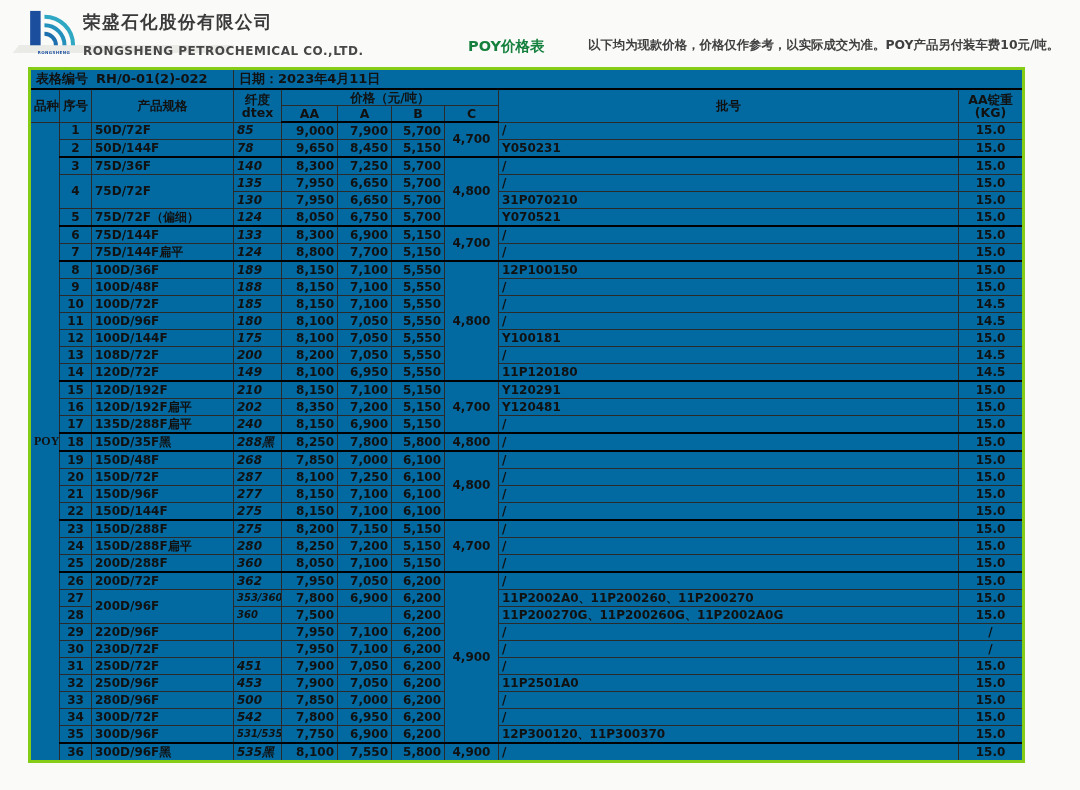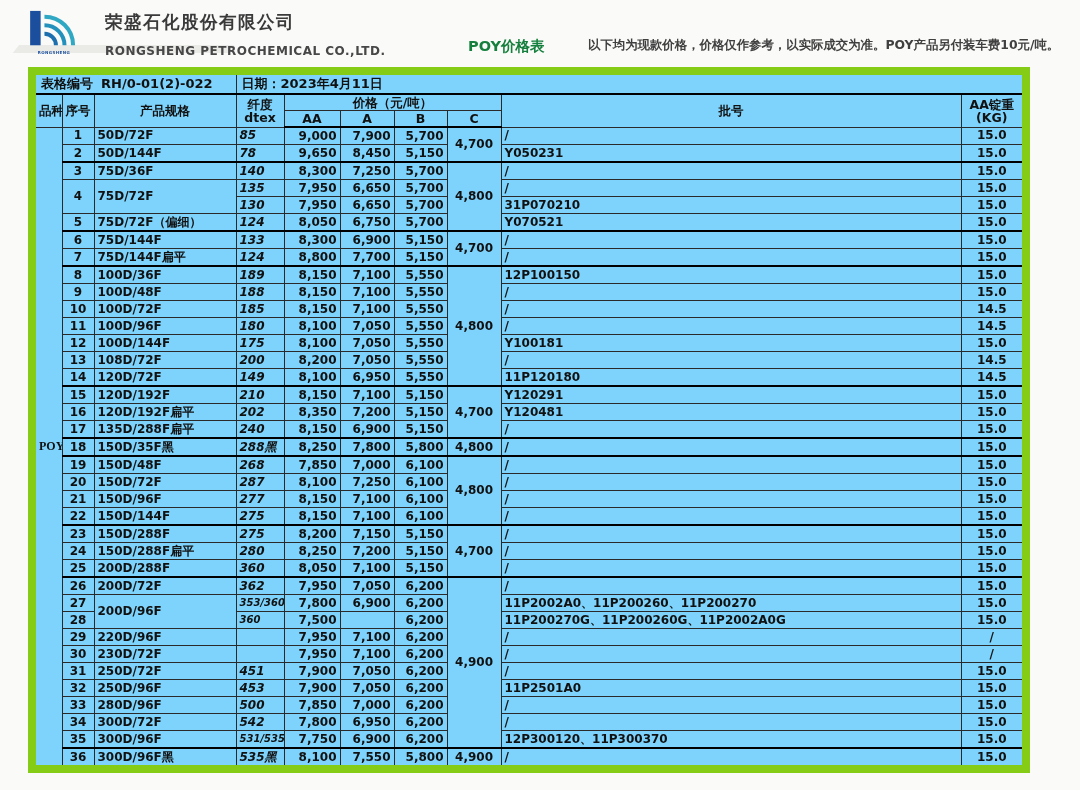--- a/index.html
+++ b/index.html
@@ -4,32 +4,32 @@
 <style>
   html,body{margin:0;padding:0;}
   body{
     width:1080px;height:790px;position:relative;overflow:hidden;
     background:#fafaf8;color:#111;
     font-family:"DejaVu Sans","Liberation Sans",sans-serif;
   }
   
   .swoosh{position:absolute;left:16px;top:45px;width:215px;height:8px;
     background:#eaeae7;transform:skewX(-38deg);}
-  .logo{position:absolute;left:30px;top:9px;display:flex;align-items:flex-start;gap:27px;}
+  .logo{position:absolute;left:30px;top:9px;display:flex;align-items:flex-start;gap:5px;}
   .logo-mark-wrap{display:flex;flex-direction:column;align-items:center;}
   .logo-mini{font-size:4px;font-weight:700;color:#1b4f9e;letter-spacing:.4px;line-height:1;}
   .logo-cn{font-size:17.5px;font-weight:700;color:#3a3a3a;letter-spacing:1.5px;margin-top:4px;line-height:1.1;}
   .logo-en{font-size:12px;font-weight:700;color:#474747;letter-spacing:.5px;margin-top:12px;}
   
   .doc-title{position:absolute;left:468px;top:37px;font-size:14.5px;font-weight:700;color:#15803d;}
   .notice{position:absolute;left:588px;top:37px;font-size:12.4px;font-weight:700;color:#404040;white-space:nowrap;}
   
   table.price{position:absolute;left:28px;top:67px;width:994px;
-    border-collapse:collapse;table-layout:fixed;background:#7dd3fc;
-    border:8px solid #84cc16;}
+    border-collapse:collapse;table-layout:fixed;background:#0369a1;
+    border:3px solid #84cc16;}
   table.price td{border:1px solid #2a2a2a;font-weight:700;font-size:12px;
     padding:0 3px;height:16px;line-height:1.05;overflow:hidden;white-space:nowrap;}
   tr.info td{height:18px;font-size:13px;text-align:left;padding-left:5px;border-bottom:2px solid #000;}
   tr.h td,tr.h2 td{text-align:center;font-size:12.5px;height:15px;}
   tr.h2 td{border-bottom:2px solid #000;}
   td.cat{font-size:12.5px;padding:0;font-family:Liberation Serif, serif;}
   .ctr{text-align:center;}
   .num{text-align:right;padding-right:7px;}
   .spec{text-align:left;padding-left:4px;margin-top:43px;}
   .dtex{text-align:left;padding-left:4px;font-style:italic;}

